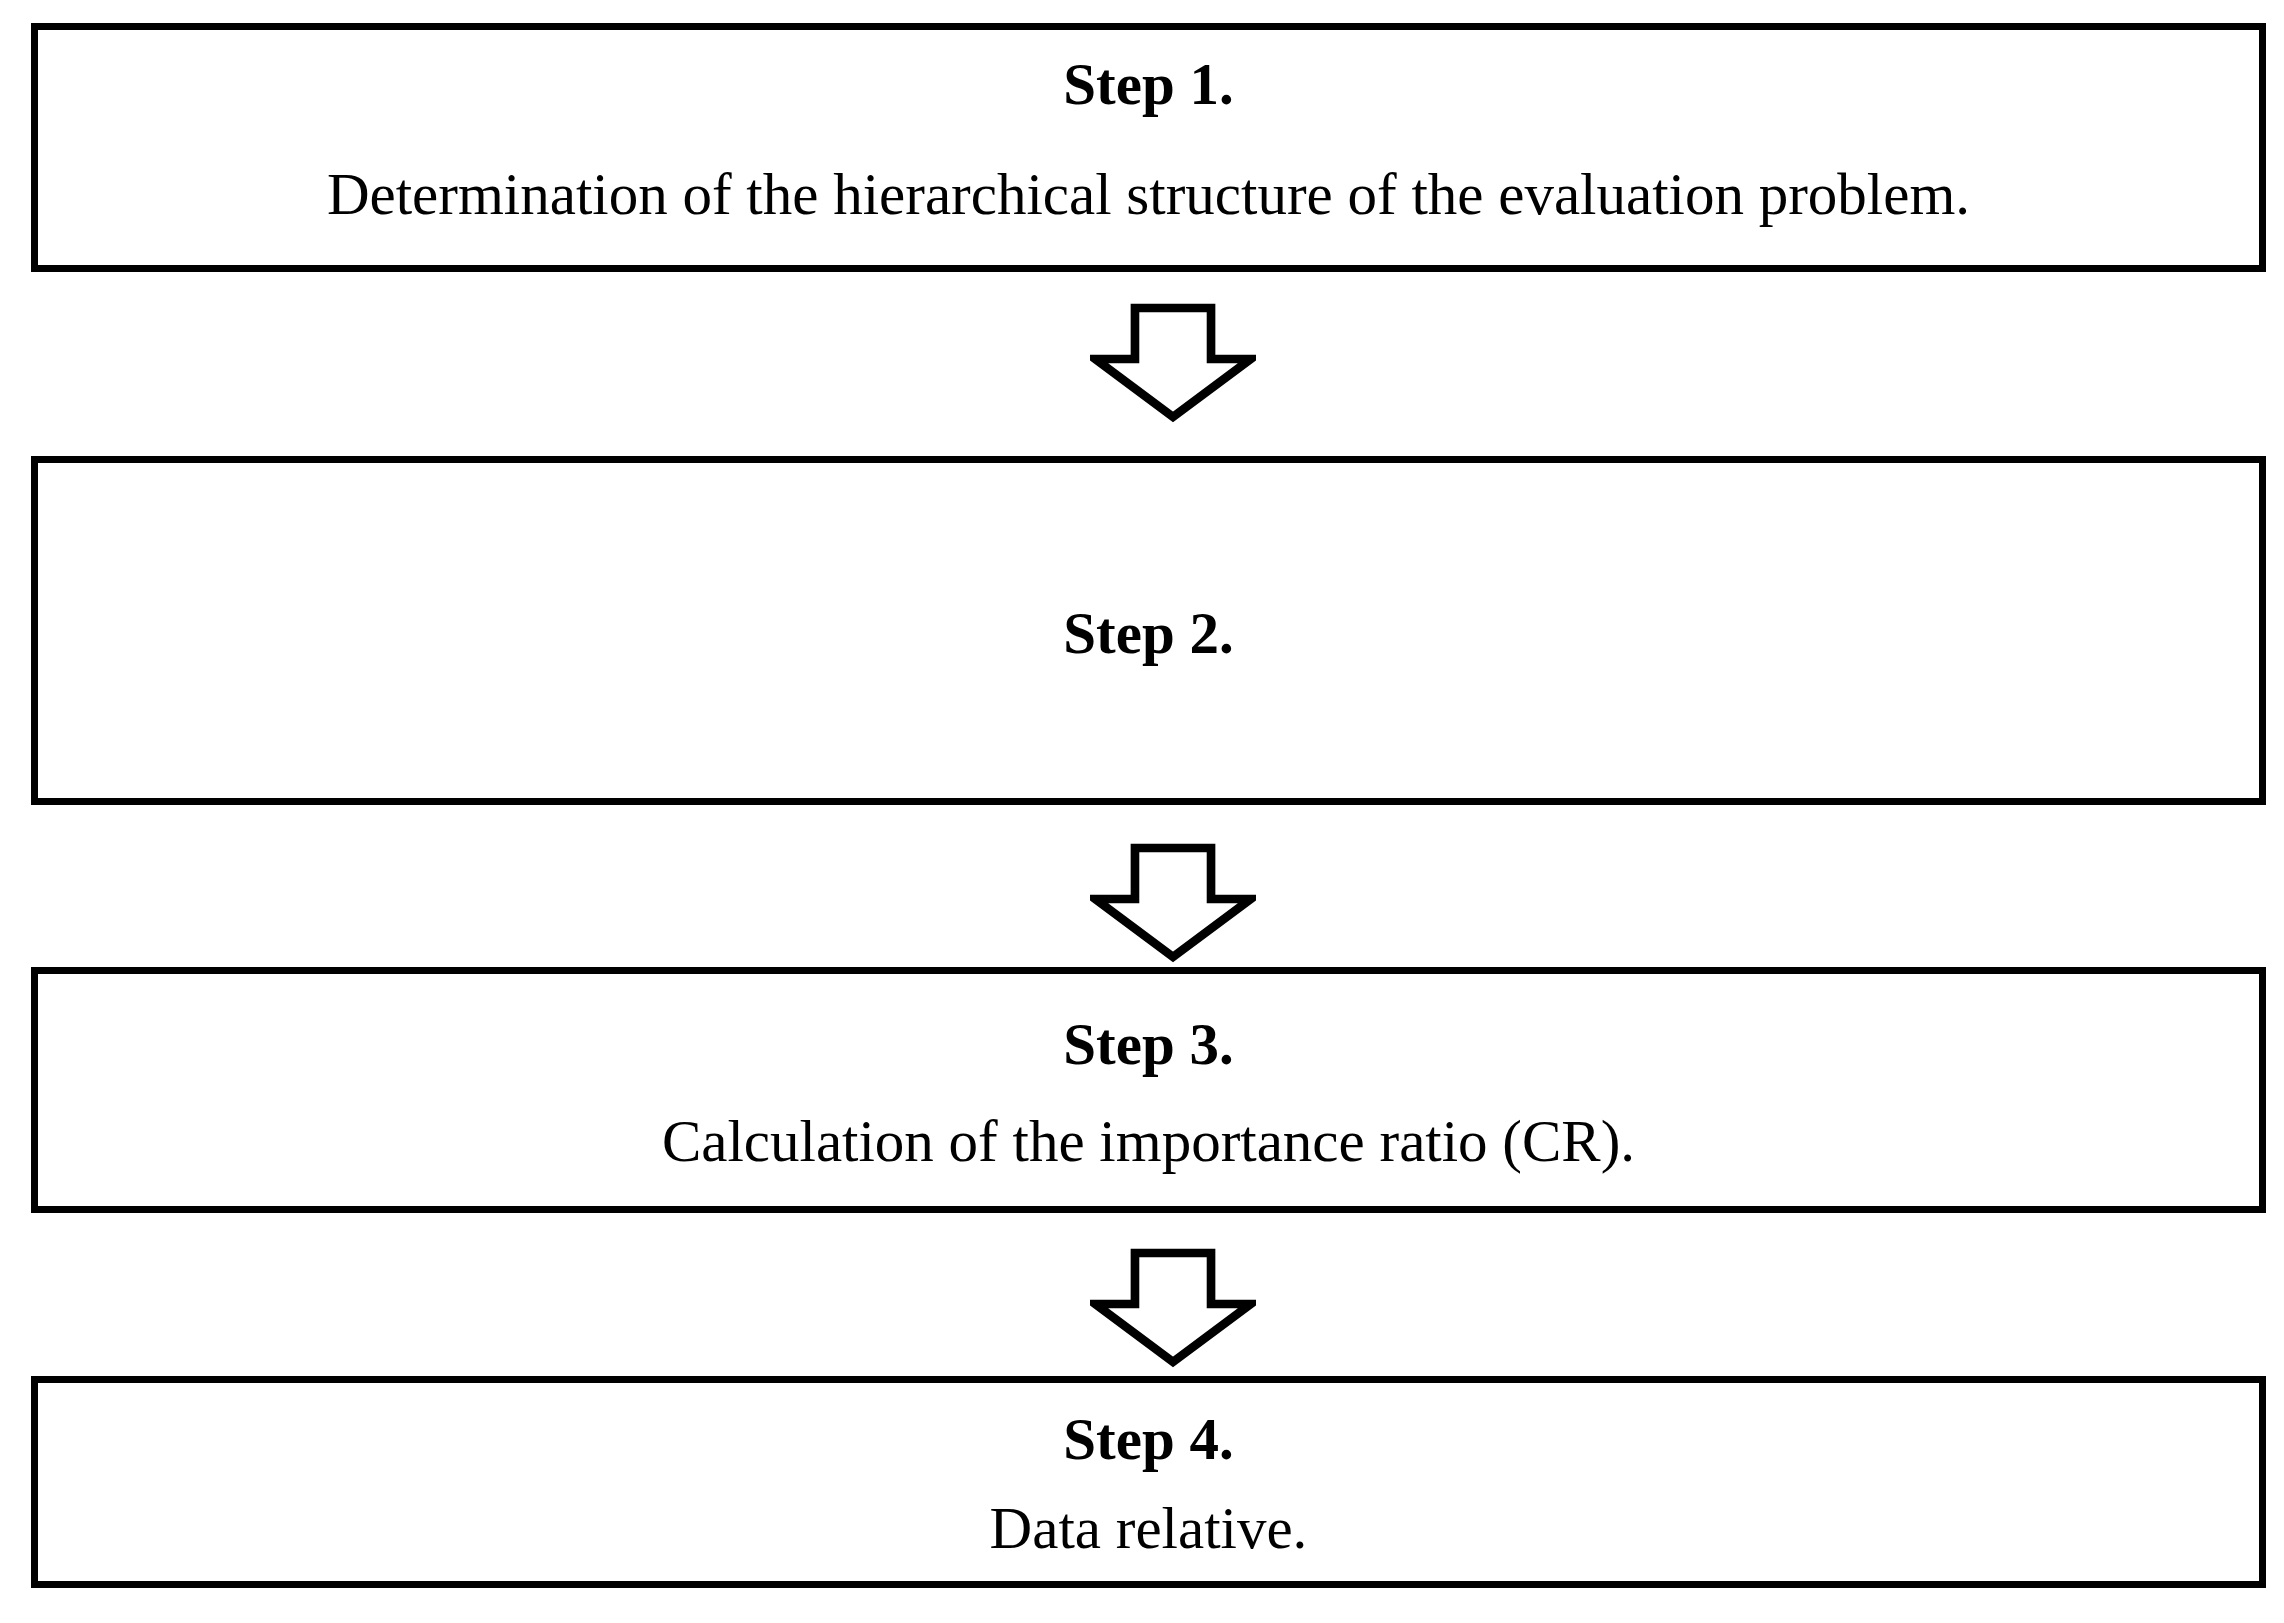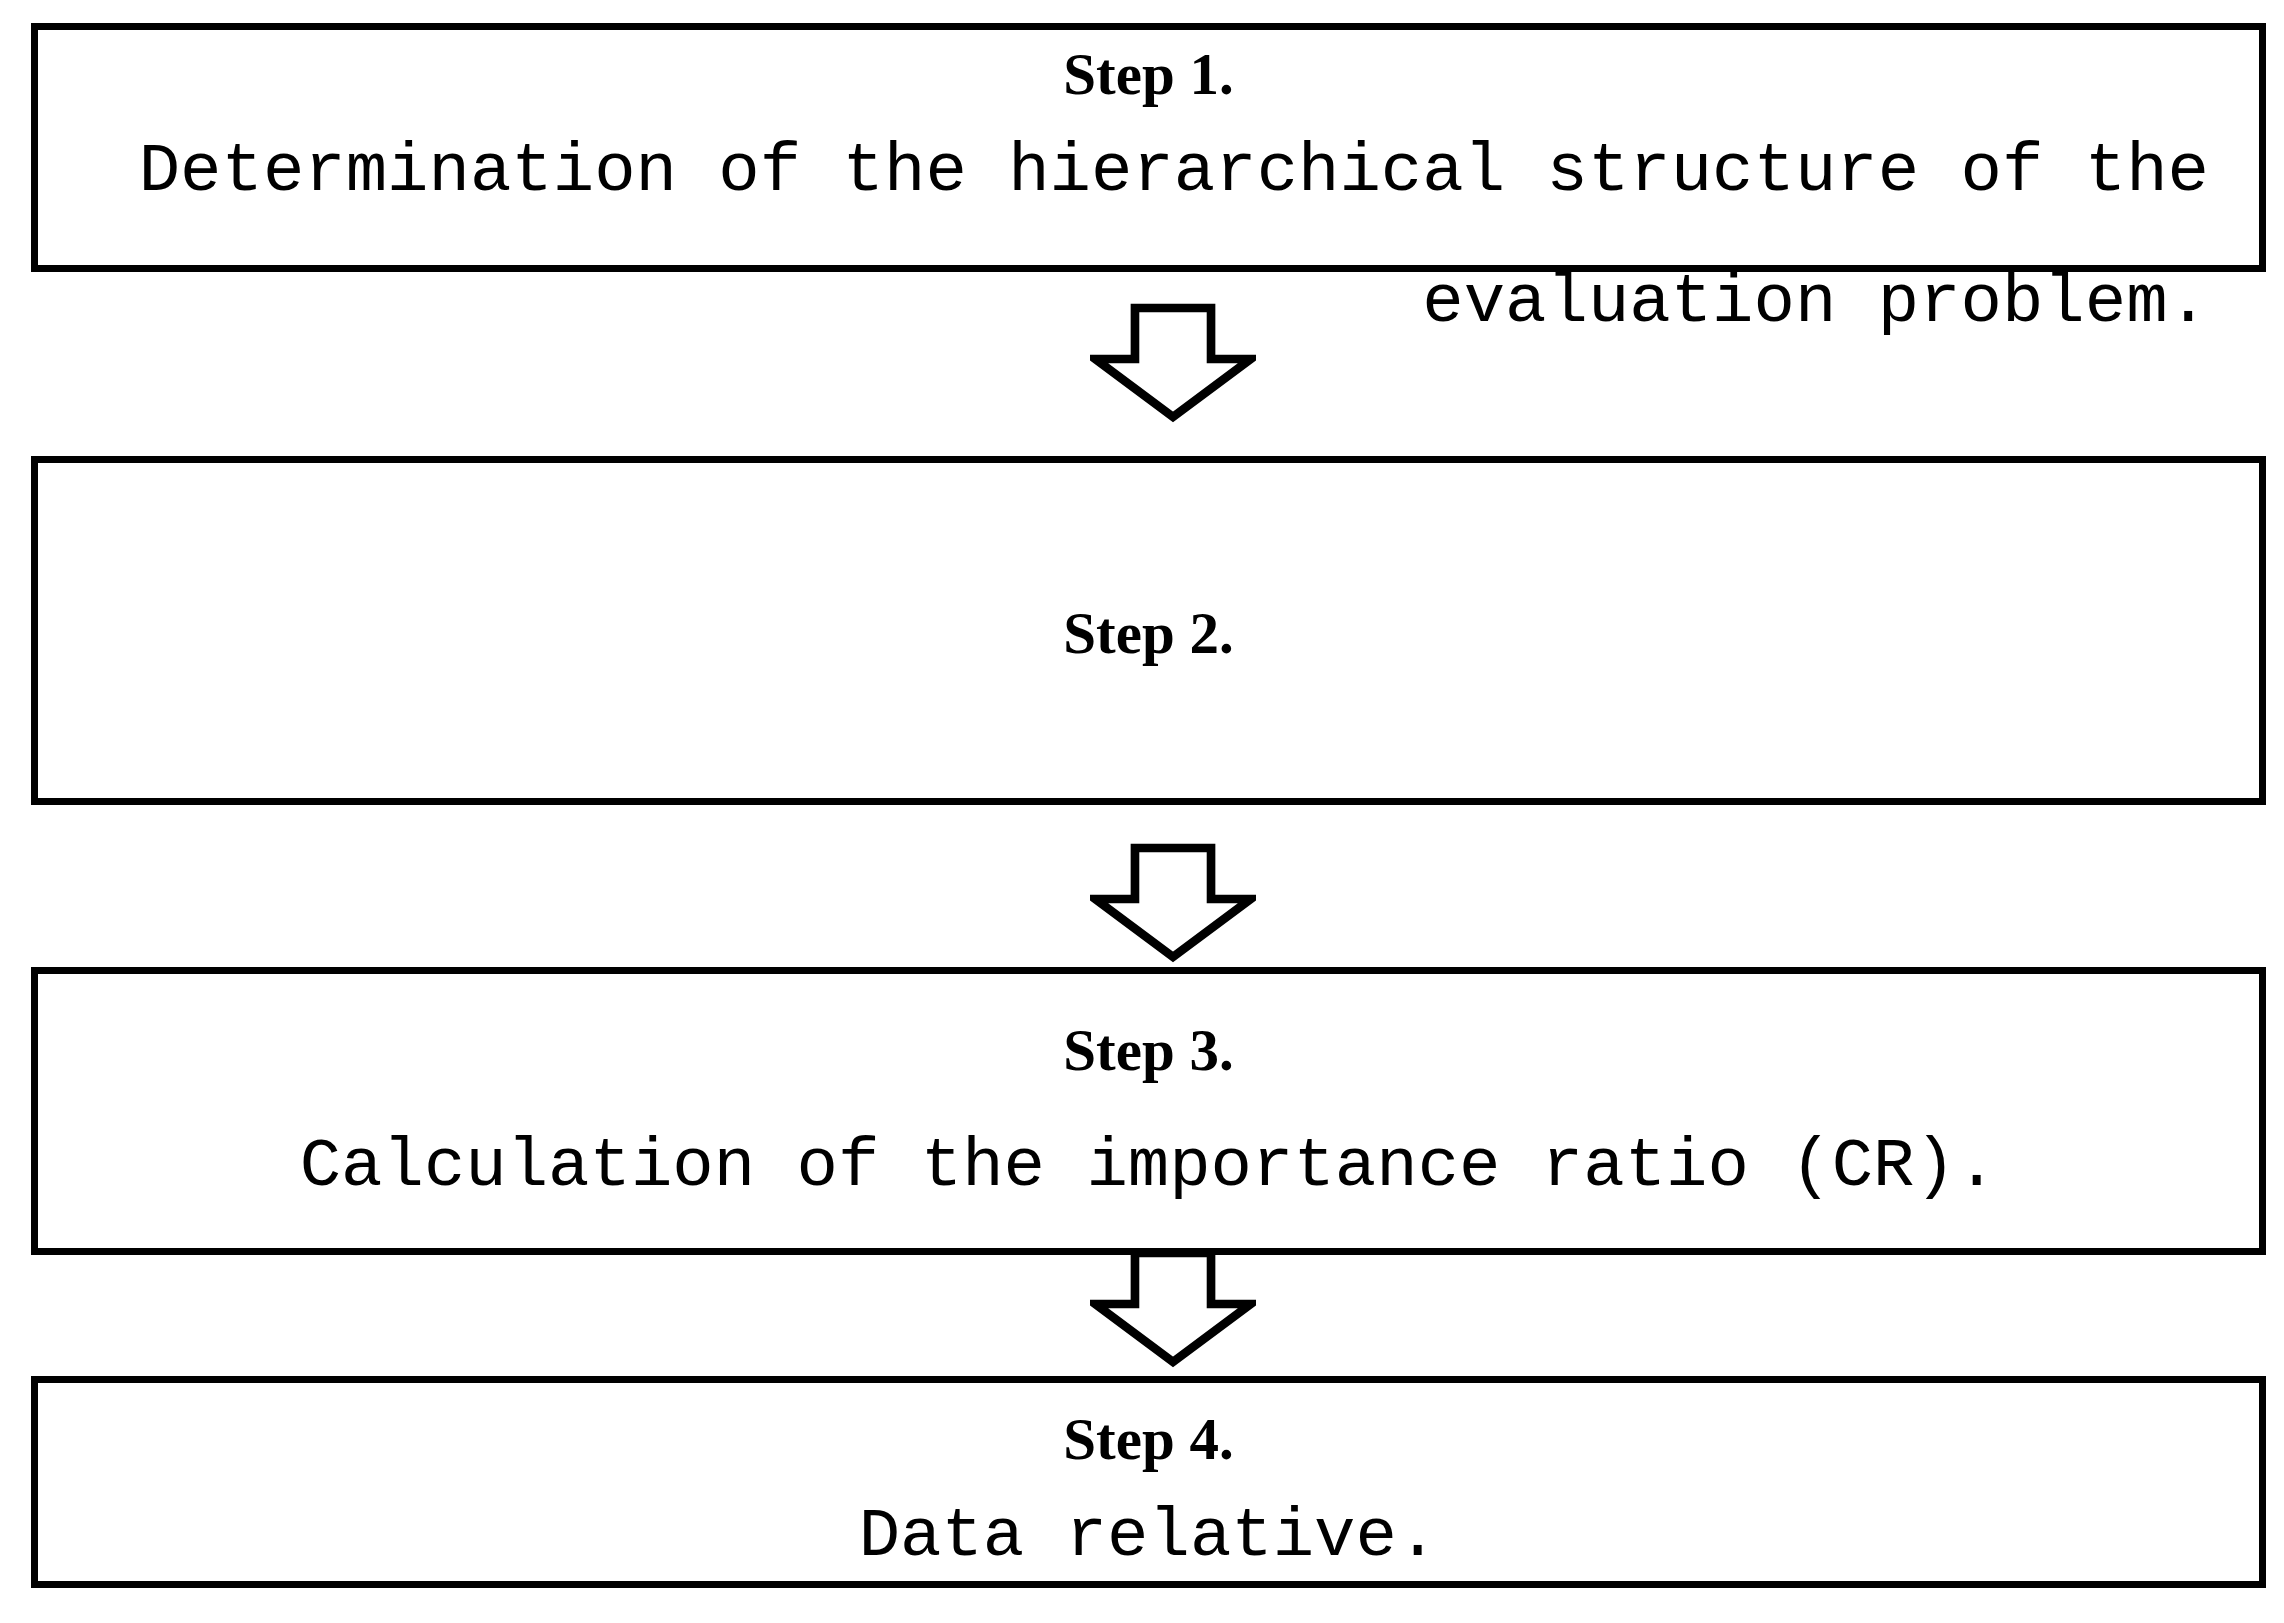--- a/index.html
+++ b/index.html
@@ -29,34 +29,33 @@
     align-items: center;
     text-align: right;
   }
   .step-label {
     font-weight: bold;
     font-size: 59px;
     line-height: 1.1;
     white-space: nowrap;
   }
   .step-desc {
-    font-size: 69px;
+    font-size: 59px;
     line-height: 1.9;
     max-width: 2121px;
-    font-family: Liberation Mono, monospace;
   }
   .arrow {
     position: absolute;
     left: 1090px;
     width: 166px;
     height: 121px;
   }
   #box1 { top: 23px;   height: 249px; padding: 12px 17px 5.2px 17px; }
   #box2 { top: 456px;  height: 349px; padding: 12px 17px 5.2px 17px; }
-  #box3 { top: 967px; height: 288px; padding: 34px 17px 5.2px 17px; }
+  #box3 { top: 967px; height: 246px; padding: 34px 17px 5.2px 17px; }
   #box4 { top: 1376px; height: 212px; padding: 24px 17px 1.7px 17px; }
   #arrow1 { top: 302px; }
   #arrow2 { top: 842px; }
   #arrow3 { top: 1247px; }
 </style>
 </head>
 <body>
 
 <div id="canvas">
 

